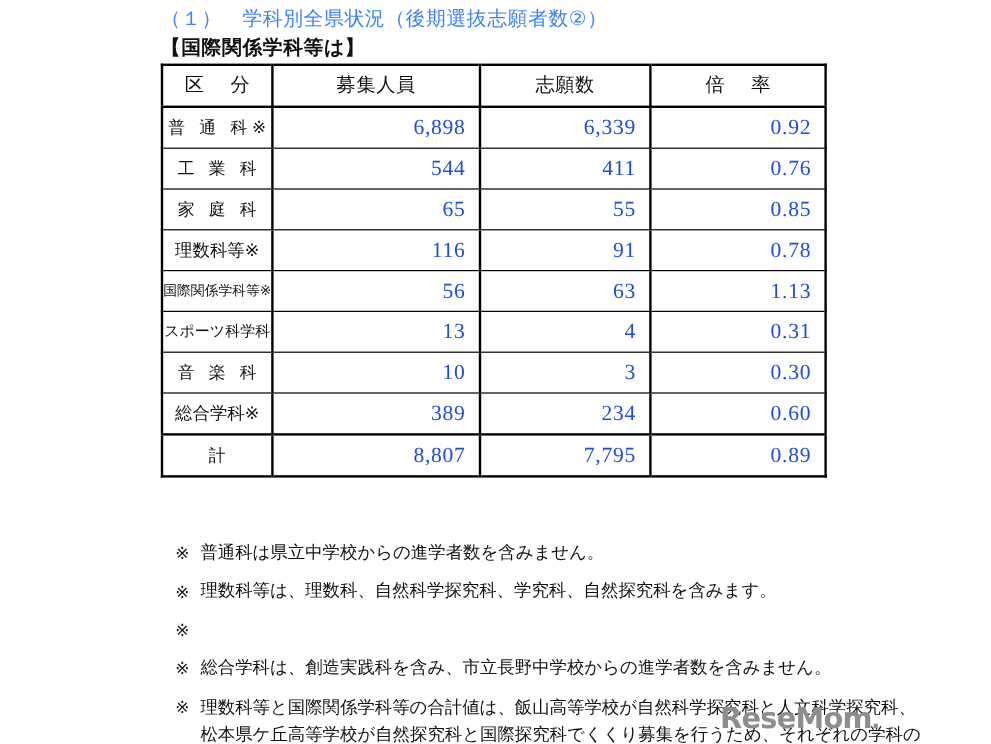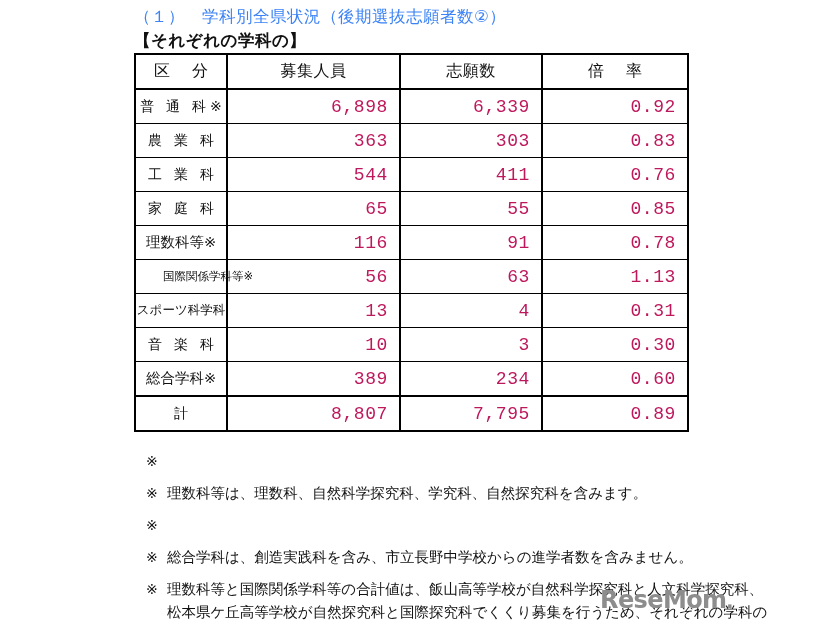--- a/index.html
+++ b/index.html
@@ -118,36 +118,35 @@
   }
   .cat-label.narrow {
     letter-spacing: 0px;
     text-indent: 0;
     font-size: 14.5px;
   }
   .cat-label.xnarrow {
     letter-spacing: 0px;
     text-indent: 0;
     font-size: 11.5px;
-    margin-left: 27px;
   }
   .cat-label.small {
     letter-spacing: 0px;
     text-indent: 0;
     font-size: 12.5px;
   }
 
   .num {
     display: block;
     text-align: right;
     padding-right: 11px;
     font-size: 18px;
     letter-spacing: 0.6px;
-    color: #be185d;
-    font-family: Liberation Mono, monospace;
+    color: #1d4ed8;
+    font-family: Liberation Serif, serif;
   }
 
   
   .notes {
     position: absolute;
     left: 146px;
     top: 450px;
     width: 700px;
   }
   .note {
@@ -214,21 +213,21 @@
     font-weight: 700;
   }
 </style>
 </head>
 <body>
 
 <div class="page">
 
   <div class="title-block">
     <div class="title-main">（１）　学科別全県状況（後期選抜志願者数②）</div>
-    <div class="title-sub">【それぞれの学科の】</div>
+    <div class="title-sub">【国際関係学科等は】</div>
   </div>
 
   <div class="table-wrap">
     <table class="stats">
       <colgroup>
         <col class="c-cat">
           <col class="c-quota">
           <col class="c-app">
           <col class="c-ratio">
       </colgroup>
@@ -258,34 +257,20 @@
             </td>
           <td class="app">
               <span class="num">6,339</span>
             </td>
           <td class="ratio">
               <span class="num">0.92</span>
             </td>
         </tr>
         <tr>
           <td class="cat">
-              <span class="cat-label">農 業 科</span>
-            </td>
-          <td class="quota">
-              <span class="num">363</span>
-            </td>
-          <td class="app">
-              <span class="num">303</span>
-            </td>
-          <td class="ratio">
-              <span class="num">0.83</span>
-            </td>
-        </tr>
-        <tr>
-          <td class="cat">
               <span class="cat-label">工 業 科</span>
             </td>
           <td class="quota">
               <span class="num">544</span>
             </td>
           <td class="app">
               <span class="num">411</span>
             </td>
           <td class="ratio">
               <span class="num">0.76</span>
@@ -389,20 +374,21 @@
               <span class="num">0.89</span>
             </td>
         </tr>
       </tbody>
     </table>
   </div>
 
   <div class="notes">
     <div class="note">
       <span class="mark">※</span>
+      <span class="body">普通科は県立中学校からの進学者数を含みません。</span>
     </div>
     <div class="note">
       <span class="mark">※</span>
       <span class="body">理数科等は、理数科、自然科学探究科、学究科、自然探究科を含みます。</span>
     </div>
     <div class="note">
       <span class="mark">※</span>
     </div>
     <div class="note">
       <span class="mark">※</span>

